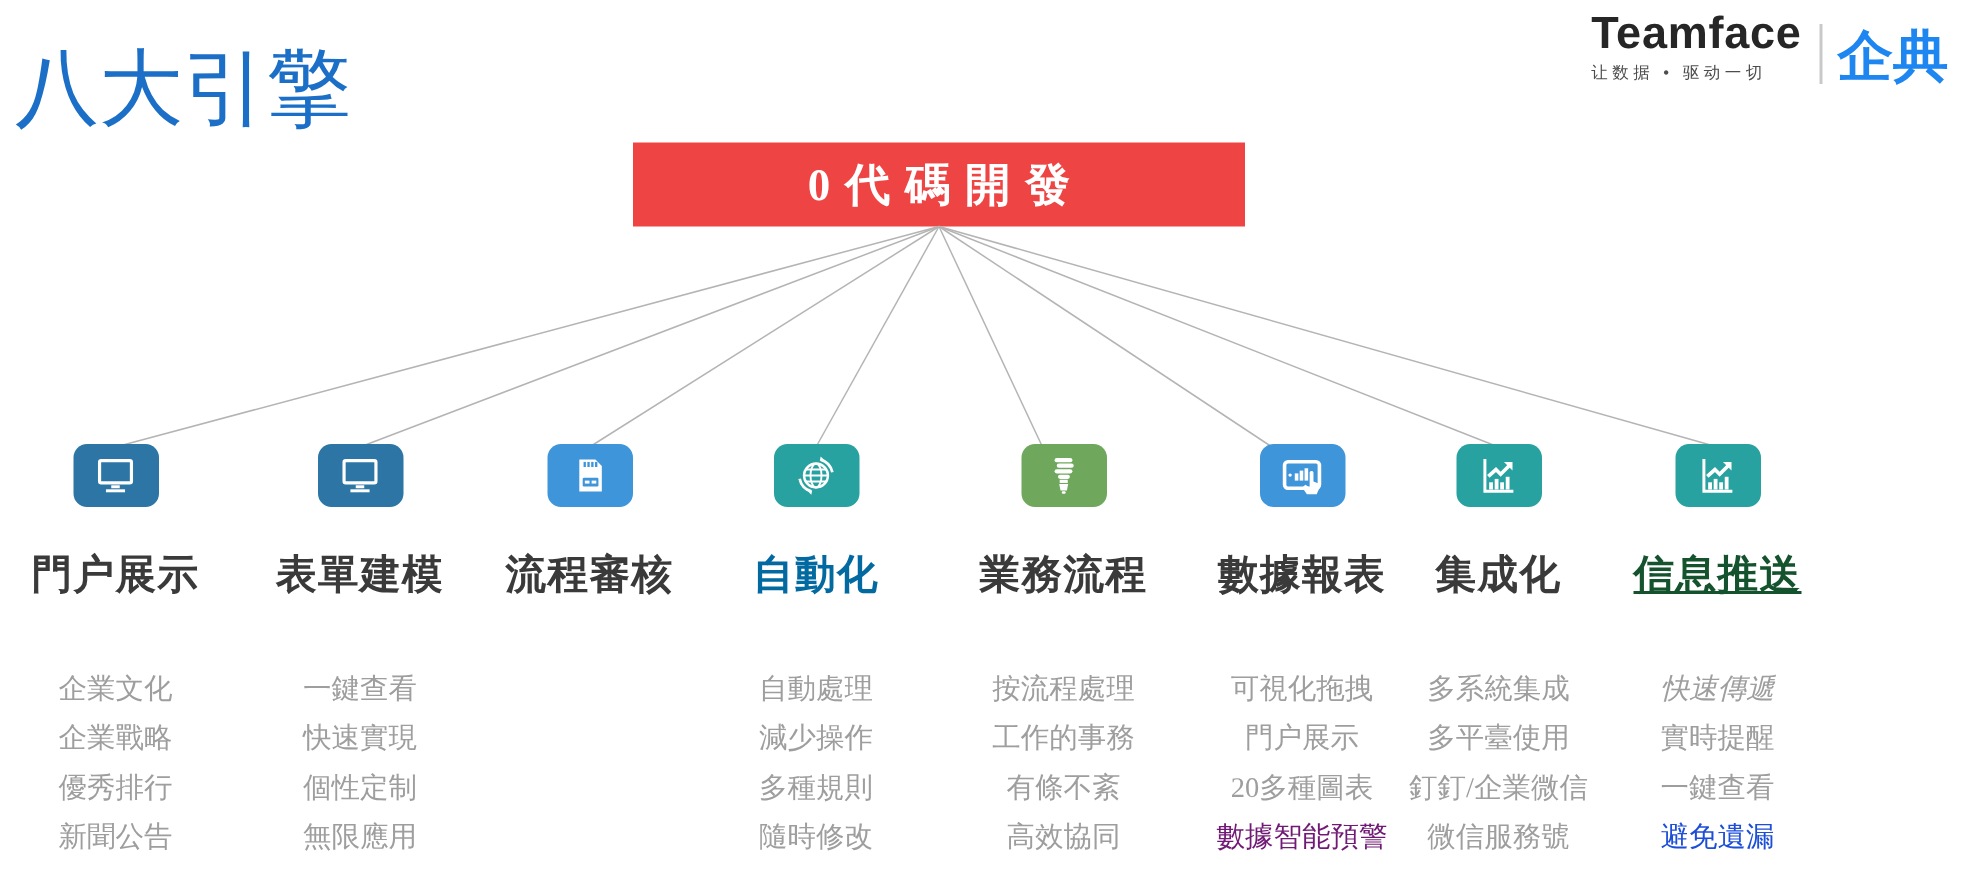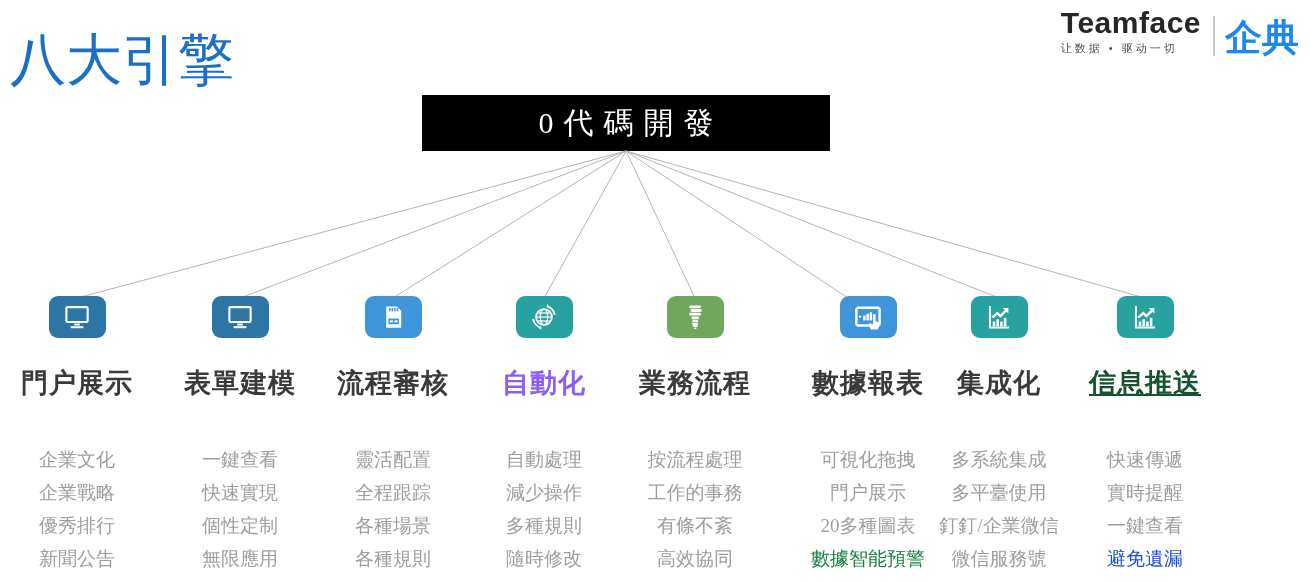--- a/index.html
+++ b/index.html
@@ -58,21 +58,21 @@
 
   <div class="logo">
     <div class="logo-left">
       <div class="logo-brand">Teamface</div>
       <div class="logo-tagline">让数据 • 驱动一切</div>
     </div>
     <div class="logo-divider"></div>
     <div class="logo-suffix" style="color: rgb(30, 134, 240);">企典</div>
   </div>
 
-  <div class="root-node" style="background: #000000; color: rgb(255, 255, 255);">0代碼開發</div>
+  <div class="root-node" style="background: #ef4444; color: rgb(255, 255, 255); font-weight: bold;">0代碼開發</div>
 
   <svg id="connectors">
       <line x1="626" y1="151" x2="77" y2="298" stroke="#b4b4b4" stroke-width="1"></line>
       <line x1="626" y1="151" x2="240" y2="298" stroke="#b4b4b4" stroke-width="1"></line>
       <line x1="626" y1="151" x2="393" y2="298" stroke="#b4b4b4" stroke-width="1"></line>
       <line x1="626" y1="151" x2="544" y2="298" stroke="#b4b4b4" stroke-width="1"></line>
       <line x1="626" y1="151" x2="695" y2="298" stroke="#b4b4b4" stroke-width="1"></line>
       <line x1="626" y1="151" x2="848" y2="298" stroke="#b4b4b4" stroke-width="1"></line>
       <line x1="626" y1="151" x2="999" y2="298" stroke="#b4b4b4" stroke-width="1"></line>
       <line x1="626" y1="151" x2="1145" y2="298" stroke="#b4b4b4" stroke-width="1"></line>
@@ -118,50 +118,44 @@
             <rect x="9.2" y="5.6" width="1.1" height="2.4" fill="currentColor"></rect>
             <rect x="11" y="5.6" width="1.1" height="2.4" fill="currentColor"></rect>
             <rect x="12.8" y="5.6" width="1.1" height="2.4" fill="currentColor"></rect>
             <rect x="14.6" y="5.6" width="1.1" height="2.4" fill="currentColor"></rect>
             <rect x="8.8" y="13" width="7.4" height="4.2" rx="0.6" fill="currentColor"></rect>
             <rect x="9.8" y="14.4" width="2.2" height="1.4" fill="#fff"></rect>
             <rect x="13" y="14.4" width="2.2" height="1.4" fill="#fff"></rect>
           </svg>
     </div>
     <div class="engine-title" style="color: rgb(58, 58, 58);">流程審核</div>
-    <div class="engine-items">
-          <div class="engine-item" style="color: rgb(158, 158, 158);">靈活配置</div>
-          <div class="engine-item" style="color: rgb(158, 158, 158);">全程跟踪</div>
-          <div class="engine-item" style="color: rgb(158, 158, 158);">各種場景</div>
-          <div class="engine-item" style="color: rgb(158, 158, 158);">各種規則</div>
-        </div>
   </div>
       <div class="engine" style="left: 459px;">
     <div class="engine-icon" style="background: rgb(39, 162, 160); color: rgb(39, 162, 160);">
       <svg viewBox="0 0 24 24" aria-hidden="true">
             <circle cx="12" cy="12" r="5.6" fill="none" stroke="#fff" stroke-width="1.2"></circle>
             <ellipse cx="12" cy="12" rx="2.6" ry="5.6" fill="none" stroke="#fff" stroke-width="0.9"></ellipse>
             <line x1="6.4" y1="12" x2="17.6" y2="12" stroke="#fff" stroke-width="0.9"></line>
             <line x1="7.3" y1="9.2" x2="16.7" y2="9.2" stroke="#fff" stroke-width="0.9"></line>
             <line x1="7.3" y1="14.8" x2="16.7" y2="14.8" stroke="#fff" stroke-width="0.9"></line>
             <path d="M4.3 13.5 a8 8 0 0 0 5.5 6" fill="none" stroke="#fff" stroke-width="1.3"></path>
             <path d="M19.7 10.5 a8 8 0 0 0 -5.5 -6" fill="none" stroke="#fff" stroke-width="1.3"></path>
             <path d="M9.8 21 l0.4 -2 l-2 0.4 z" fill="#fff"></path>
             <path d="M14.2 3 l-0.4 2 l2 -0.4 z" fill="#fff"></path>
           </svg>
     </div>
-    <div class="engine-title" style="color: #8b5cf6;">自動化</div>
+    <div class="engine-title" style="color: #0369a1;">自動化</div>
     <div class="engine-items">
           <div class="engine-item" style="color: rgb(158, 158, 158);">自動處理</div>
           <div class="engine-item" style="color: rgb(158, 158, 158);">減少操作</div>
           <div class="engine-item" style="color: rgb(158, 158, 158);">多種規則</div>
           <div class="engine-item" style="color: rgb(158, 158, 158);">隨時修改</div>
         </div>
   </div>
-      <div class="engine" style="left: 610px;">
+      <div class="engine" style="left: 624px;">
     <div class="engine-icon" style="background: rgb(111, 167, 93); color: rgb(111, 167, 93);">
       <svg viewBox="0 0 24 24" aria-hidden="true">
             <rect x="7.8" y="3.8" width="8.4" height="2" rx="1" fill="#fff"></rect>
             <rect x="8.8" y="6.4" width="8" height="2" rx="1" fill="#fff"></rect>
             <rect x="7.8" y="9" width="8.4" height="2" rx="1" fill="#fff"></rect>
             <rect x="9.4" y="11.6" width="5.6" height="2" rx="1" fill="#fff"></rect>
             <rect x="10.2" y="14" width="3.8" height="1.5" fill="#fff"></rect>
             <path d="M10 16 h4.2 l-0.6 3 h-3 z" fill="#fff"></path>
             <rect x="11.2" y="19.4" width="1.8" height="1.2" rx="0.5" fill="#fff"></rect>
           </svg>
@@ -183,21 +177,21 @@
             <rect x="10.9" y="9.7" width="1.7" height="4.7" fill="#fff"></rect>
             <rect x="13.2" y="8.6" width="1.7" height="5.8" fill="#fff"></rect>
             <path d="M15.6 10.6 c0 -1 1.8 -1 1.8 0 v4.2 l2.4 1 c0.7 0.3 0.9 1 0.6 1.6 l-1.5 3.4 h-4.6 l-2.2 -3.2 1.5 -1.3 2 1.4 z" fill="#fff"></path>
           </svg>
     </div>
     <div class="engine-title" style="color: rgb(58, 58, 58);">數據報表</div>
     <div class="engine-items">
           <div class="engine-item" style="color: rgb(158, 158, 158);">可視化拖拽</div>
           <div class="engine-item" style="color: rgb(158, 158, 158);">門户展示</div>
           <div class="engine-item" style="color: rgb(158, 158, 158);">20多種圖表</div>
-          <div class="engine-item" style="color: #15803d;">數據智能預警</div>
+          <div class="engine-item" style="color: #701a75;">數據智能預警</div>
         </div>
   </div>
       <div class="engine" style="left: 914px;">
     <div class="engine-icon" style="background: rgb(39, 162, 160); color: rgb(39, 162, 160);">
       <svg viewBox="0 0 24 24" aria-hidden="true">
             <path d="M5.6 4.2 v15.2 h13.4" fill="none" stroke="#fff" stroke-width="1.4"></path>
             <rect x="7.6" y="15.2" width="1.8" height="3.4" fill="#fff"></rect>
             <rect x="10.2" y="13.6" width="1.8" height="5" fill="#fff"></rect>
             <rect x="12.8" y="15.2" width="1.8" height="3.4" fill="#fff"></rect>
             <rect x="15.4" y="12.6" width="1.8" height="6" fill="#fff"></rect>
@@ -220,20 +214,20 @@
             <rect x="7.6" y="15.2" width="1.8" height="3.4" fill="#fff"></rect>
             <rect x="10.2" y="13.6" width="1.8" height="5" fill="#fff"></rect>
             <rect x="12.8" y="15.2" width="1.8" height="3.4" fill="#fff"></rect>
             <rect x="15.4" y="12.6" width="1.8" height="6" fill="#fff"></rect>
             <path d="M7.2 12.4 l3.6 -3.2 2.2 2.2 4.6 -4.6" fill="none" stroke="#fff" stroke-width="1.7"></path>
             <path d="M14.6 5.6 h4 v4 z" fill="#fff"></path>
           </svg>
     </div>
     <div class="engine-title" style="color: #14532d; text-decoration: underline;">信息推送</div>
     <div class="engine-items">
-          <div class="engine-item" style="color: rgb(158, 158, 158);">快速傳遞</div>
+          <div class="engine-item" style="color: rgb(158, 158, 158); font-style: italic;">快速傳遞</div>
           <div class="engine-item" style="color: rgb(158, 158, 158);">實時提醒</div>
           <div class="engine-item" style="color: rgb(158, 158, 158);">一鍵查看</div>
           <div class="engine-item" style="color: #1d4ed8;">避免遺漏</div>
         </div>
   </div>
     </div>
 </div>
 
 </body></html>

